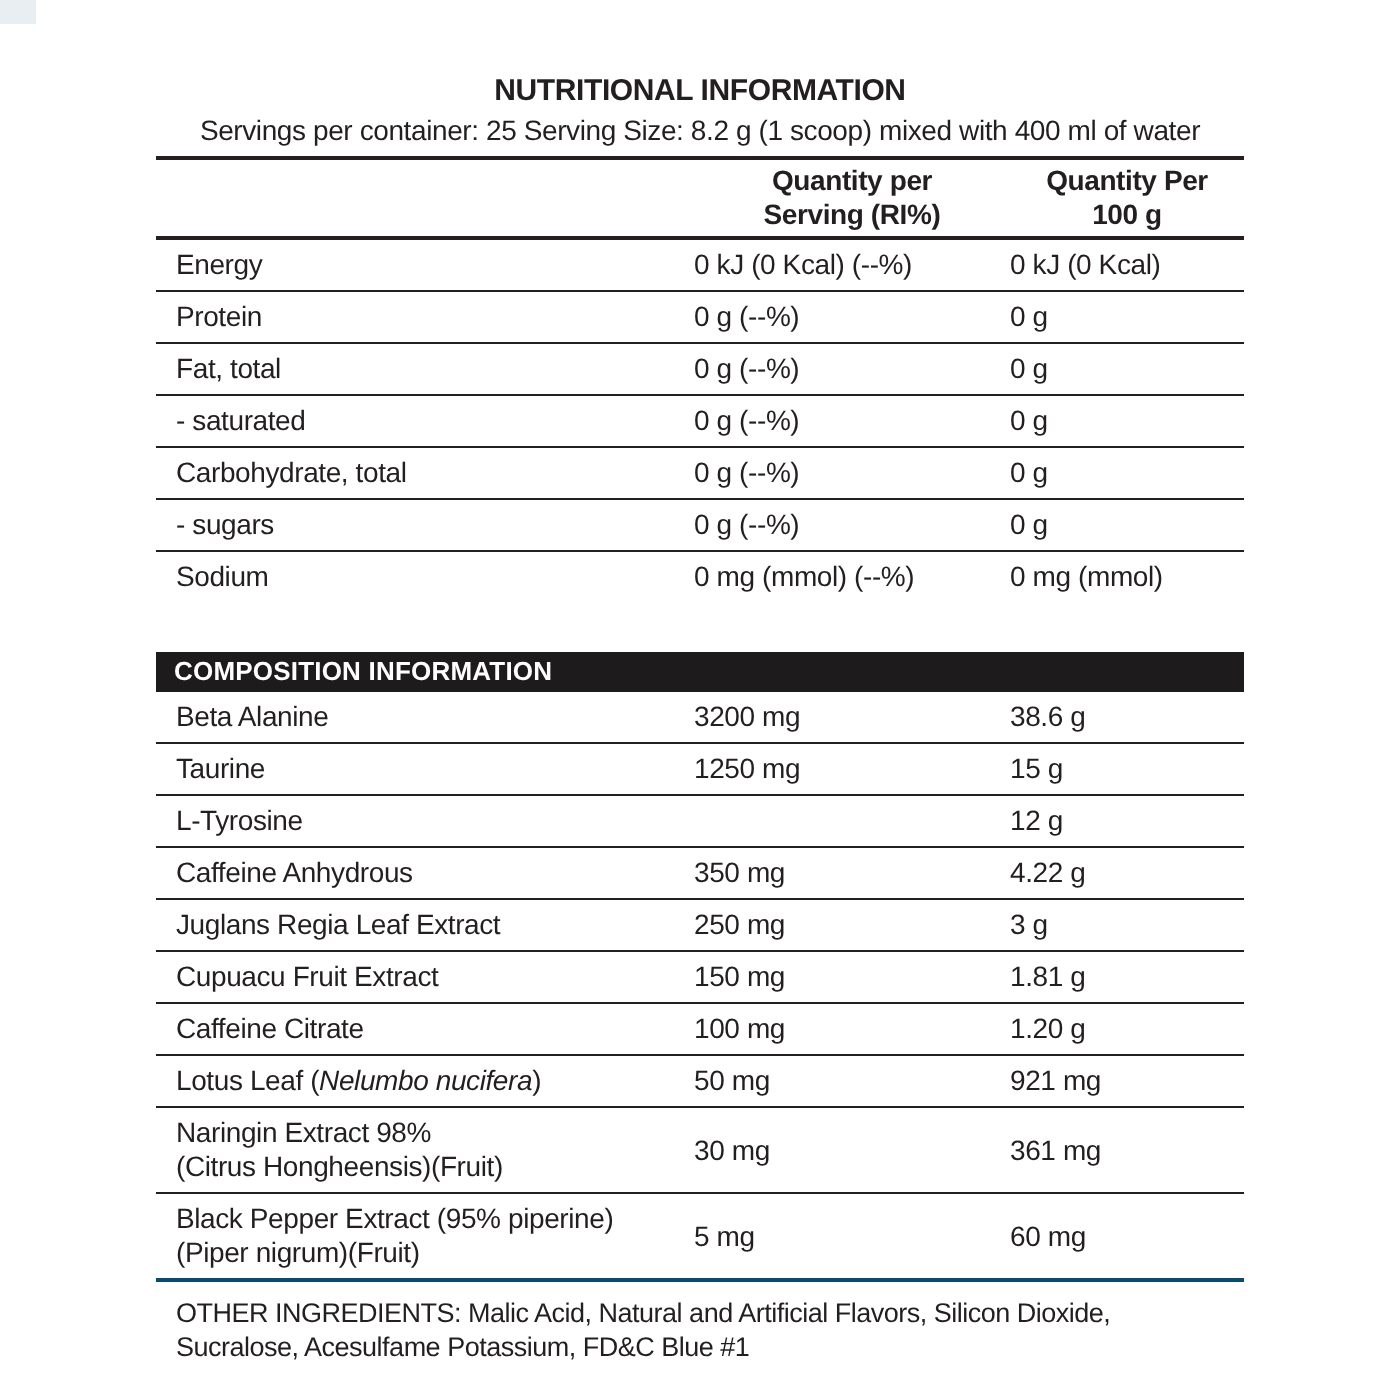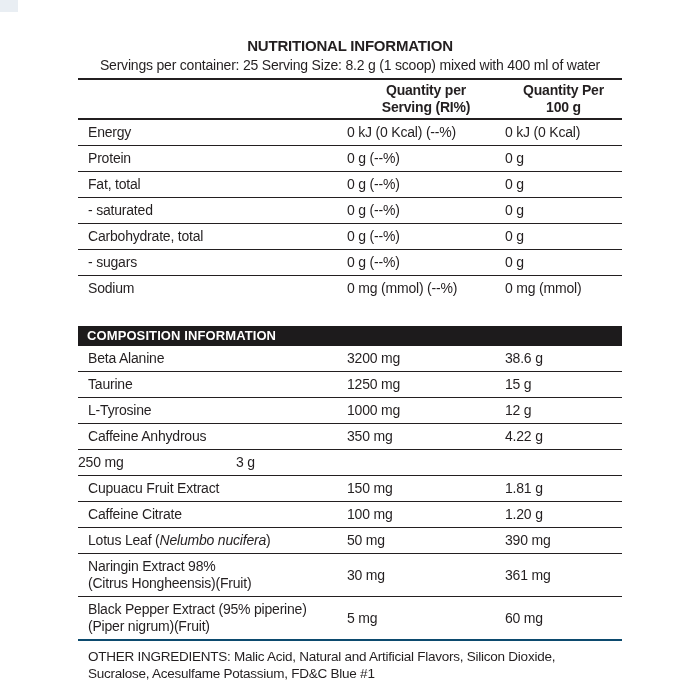--- a/index.html
+++ b/index.html
@@ -122,46 +122,46 @@
     <div class="c2">3200 mg</div>
     <div class="c3">38.6 g</div>
   </div>
   <div class="row">
     <div class="c1">Taurine</div>
     <div class="c2">1250 mg</div>
     <div class="c3">15 g</div>
   </div>
   <div class="row">
     <div class="c1">L-Tyrosine</div>
-    <div class="c2">1000 mg</div>
     <div class="c3">12 g</div>
   </div>
   <div class="row">
     <div class="c1">Caffeine Anhydrous</div>
     <div class="c2">350 mg</div>
     <div class="c3">4.22 g</div>
   </div>
   <div class="row">
+    <div class="c1">Juglans Regia Leaf Extract</div>
     <div class="c2">250 mg</div>
     <div class="c3">3 g</div>
   </div>
   <div class="row">
     <div class="c1">Cupuacu Fruit Extract</div>
     <div class="c2">150 mg</div>
     <div class="c3">1.81 g</div>
   </div>
   <div class="row">
     <div class="c1">Caffeine Citrate</div>
     <div class="c2">100 mg</div>
     <div class="c3">1.20 g</div>
   </div>
   <div class="row">
     <div class="c1"><span>Lotus Leaf (</span><i>Nelumbo nucifera</i><span>)</span></div>
     <div class="c2">50 mg</div>
-    <div class="c3">390 mg</div>
+    <div class="c3">921 mg</div>
   </div>
   <div class="row">
     <div class="c1">Naringin Extract 98%
 (Citrus Hongheensis)(Fruit)</div>
     <div class="c2">30 mg</div>
     <div class="c3">361 mg</div>
   </div>
   <div class="row thick-border">
     <div class="c1">Black Pepper Extract (95% piperine)
 (Piper nigrum)(Fruit)</div>

